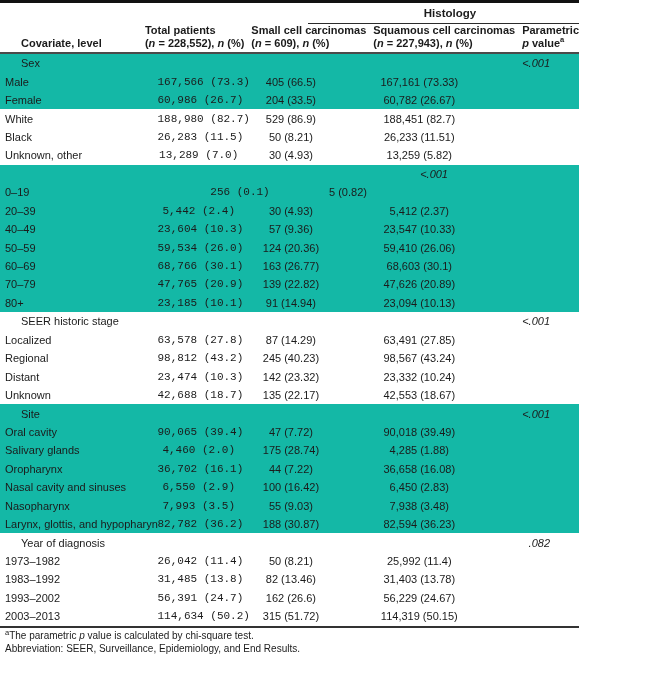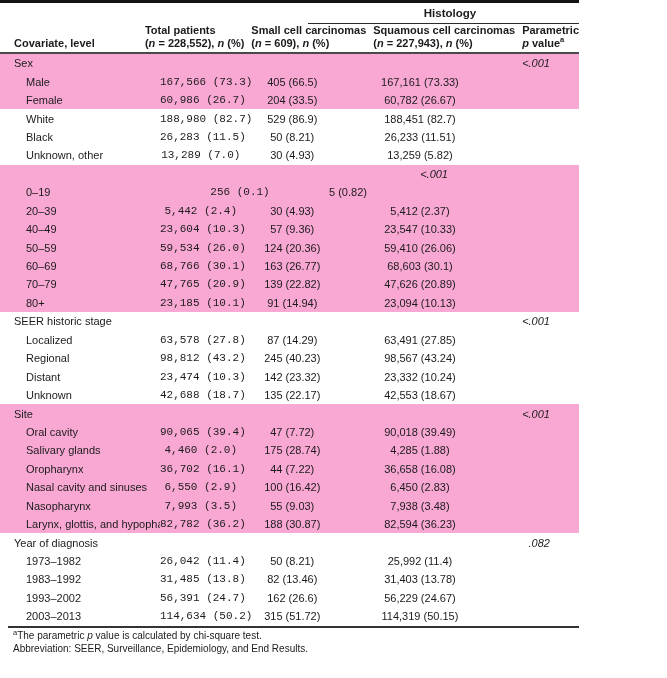--- a/index.html
+++ b/index.html
@@ -14,38 +14,38 @@
     position:absolute; left:308px; top:4px; width:284px; text-align:center;
     font-weight:bold; font-size:11.5px; line-height:12px;
     border-bottom:1.5px solid #2b2b2b; padding-bottom:4px;
   }
   .head-row {
     position:absolute; left:0; right:0; bottom:3px;
     display:flex; align-items:flex-end; font-weight:bold; font-size:11px; line-height:12.5px;
   }
   .hc div { white-space:nowrap; }
   
-  .c1 { width:190px; padding-left:14px; }
+  .c1 { width:190px; padding-left:21px; }
   .c2 { width:118px; }
   .c3 { width:135px; }
   .c4 { width:157px; }
   .c5 { width:67px; }
   .hc.c2, .hc.c3, .hc.c4, .hc.c5 { padding-left:7px; }
   
   .row { display:flex; align-items:center; height:18.45px; font-size:11px; }
-  .row .c1.indent { padding-left:26px; }
+  .row .c1.indent { padding-left:5px; }
   .row .num { text-align:center; }
   .row .c2.num { padding-right:18px;font-family:Liberation Mono, monospace; }
   .row .c3.num { padding-right:55px; }
   .row .c4.num { padding-right:59px; }
   .row .c5.pval { text-align:right; padding-right:29px;font-style:italic; }
-  .section.shaded { background:#f9a8d4; }
+  .section.shaded { background:#14b8a6; }
   .cellline { white-space:nowrap; overflow:hidden; }
   
-  .tfoot { border-top:2px solid #333333; padding:2.5px 0 0 5px; font-size:10px; line-height:12.5px;margin-left:8px; }
+  .tfoot { border-top:2px solid #333333; padding:2.5px 0 0 5px; font-size:10px; line-height:12.5px; }
   sup { font-size:7.5px; vertical-align:super; line-height:0; }
   i, .np i { font-style:italic; }
 </style>
 </head>
 <body>
 
 <div class="page">
 
   <div class="thead">
     <div class="histology">Histology</div>

